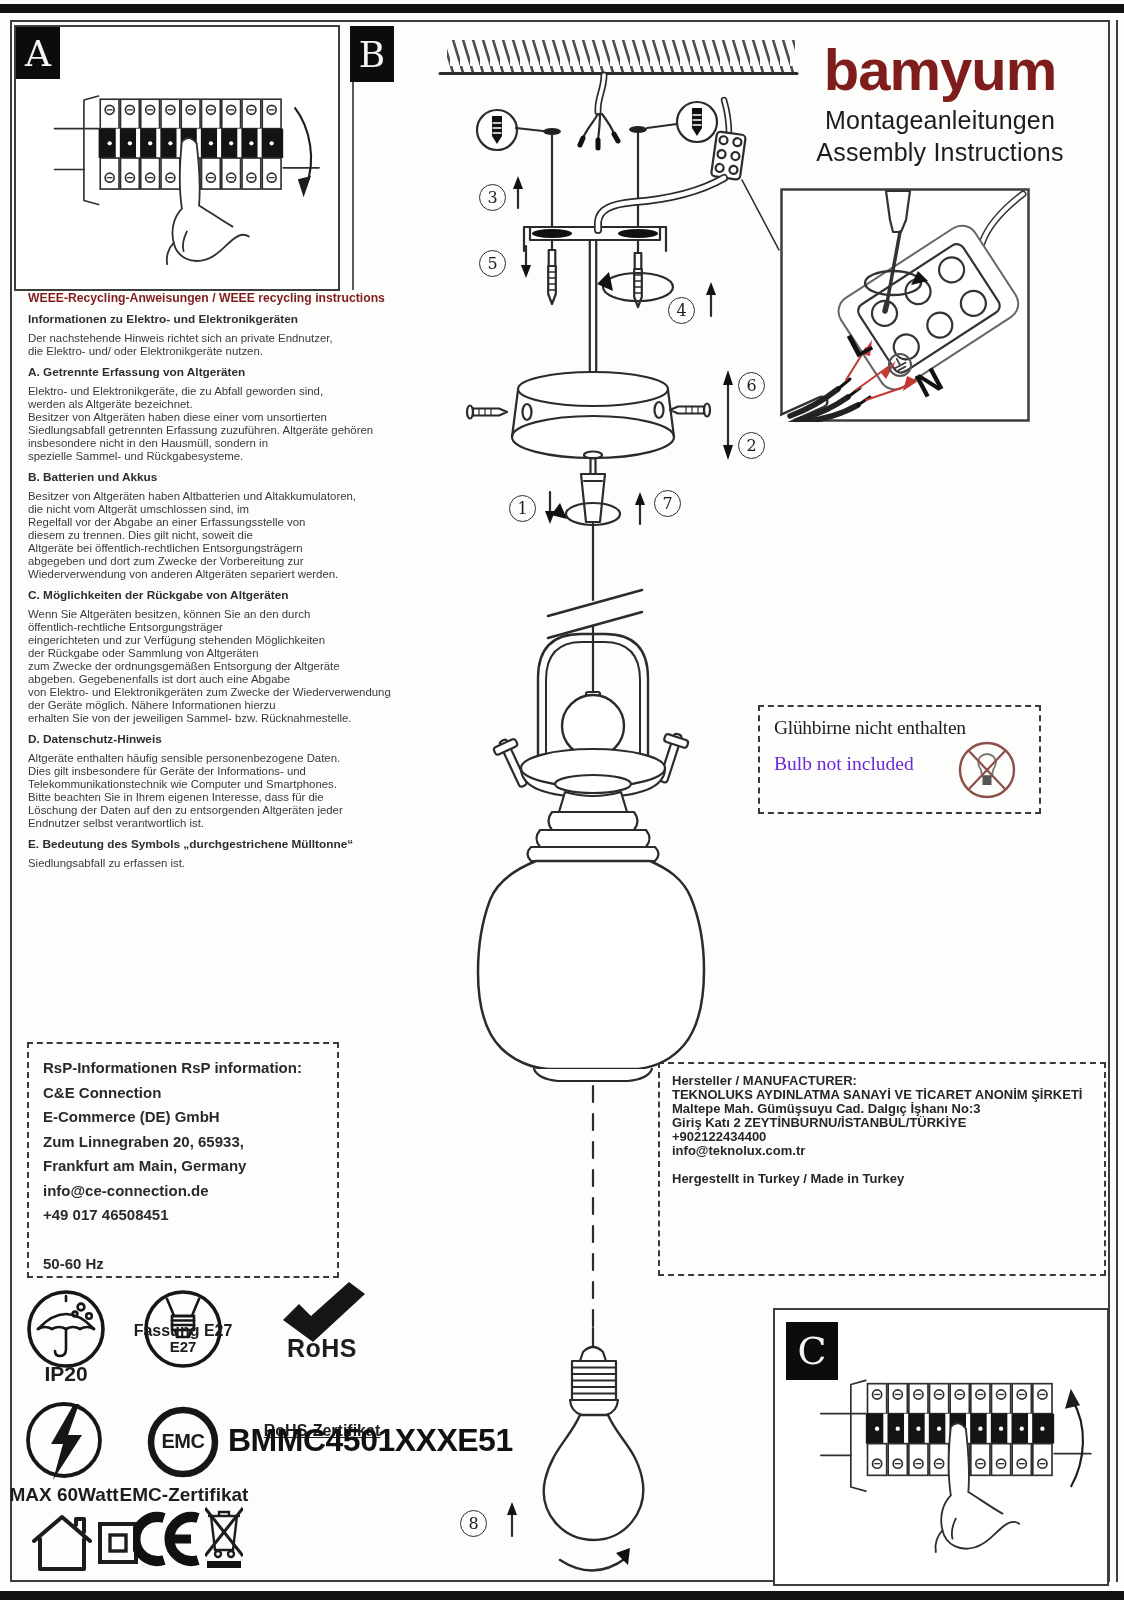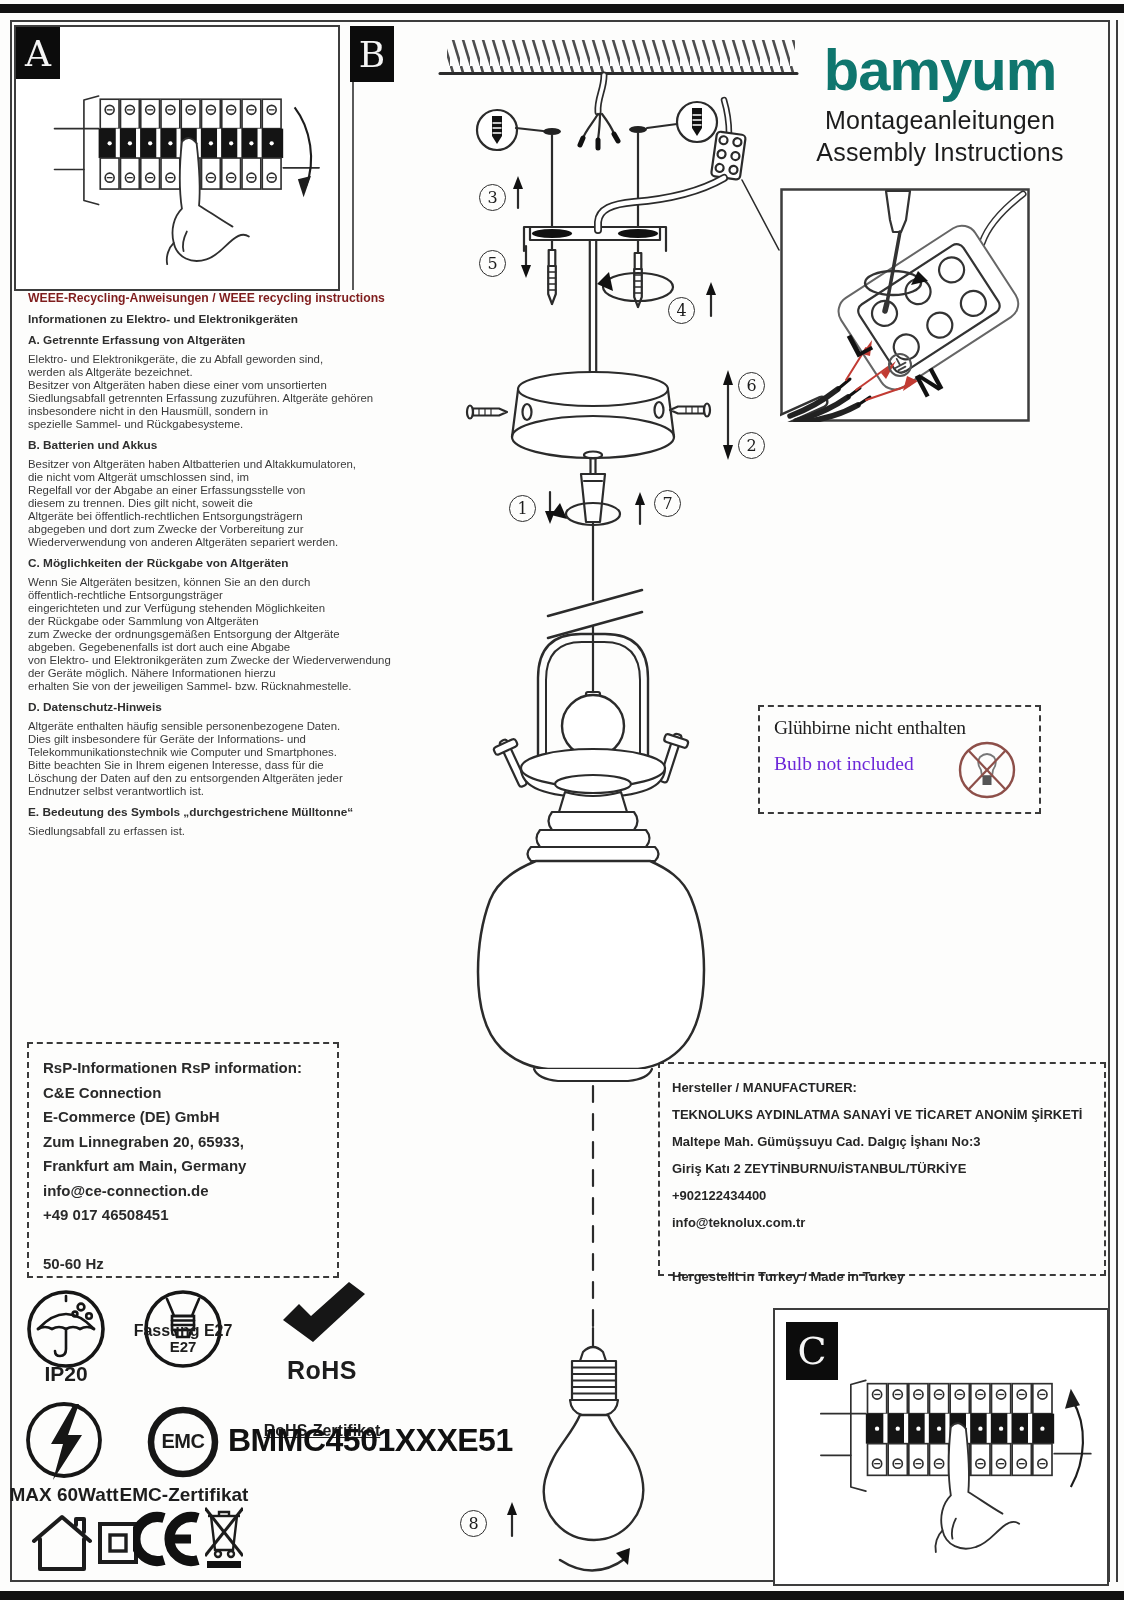--- a/index.html
+++ b/index.html
@@ -108,27 +108,29 @@
   <polygon points="302,124 318,120 309,146" fill="#1d1d1d"></polygon>
 </svg>
 <div class="abs black-label" style="left:16px;top:27px;width:44px;height:52px;font-size:36px;">
     <span>A</span>
   </div>
 
 <div class="abs black-label" style="left:350px;top:26px;width:44px;height:56px;font-size:36px;">
     <span>B</span>
   </div>
 
-<div class="abs brand-logo" style="left:795px;top:36px;width:290px;color:#0f766e;">bamyum</div>
+<div class="abs brand-logo" style="left:795px;top:36px;width:290px;color:#7f1d1d;">bamyum</div>
 <div class="abs brand-sub" style="left:795px;top:106px;width:290px;">Montageanleitungen</div>
 <div class="abs brand-sub" style="left:795px;top:138px;width:290px;">Assembly Instructions</div>
 
 <div class="abs weee" style="left:28px;top:292px;">
   <div class="ttl">WEEE-Recycling-Anweisungen / WEEE recycling instructions</div>
   <h3>Informationen zu Elektro- und Elektronikgeräten</h3>
+  <p>Der nachstehende Hinweis richtet sich an private Endnutzer,
+ die Elektro- und/ oder Elektronikgeräte nutzen.</p>
   <h3>A. Getrennte Erfassung von Altgeräten</h3>
   <p>Elektro- und Elektronikgeräte, die zu Abfall geworden sind,
  werden als Altgeräte bezeichnet.
 Besitzer von Altgeräten haben diese einer vom unsortierten
 Siedlungsabfall getrennten Erfassung zuzuführen. Altgeräte gehören
 insbesondere nicht in den Hausmüll, sondern in
 spezielle Sammel- und Rückgabesysteme.</p>
   <h3>B. Batterien und Akkus</h3>
   <p>Besitzer von Altgeräten haben Altbatterien und Altakkumulatoren,
  die nicht vom Altgerät umschlossen sind, im
@@ -176,21 +178,21 @@
 E-Commerce (DE) GmbH
 Zum Linnegraben 20, 65933,
 Frankfurt am Main, Germany
 info@ce-connection.de
 +49 017 46508451
 
 50-60 Hz</div>
 </div>
 
 <div class="abs dash-box" style="left:658px;top:1062px;width:444px;height:210px;z-index:1;">
-  <div class="abs pre" style="left:12px;top:10px;font-size:13px;font-weight:bold;line-height:27px;color:#262626;">Hersteller / MANUFACTURER:
+  <div class="abs pre" style="left:12px;top:10px;font-size:13px;font-weight:bold;line-height:14px;color:#262626;">Hersteller / MANUFACTURER:
 TEKNOLUKS AYDINLATMA SANAYİ VE TİCARET ANONİM ŞİRKETİ
 Maltepe Mah. Gümüşsuyu Cad. Dalgıç İşhanı No:3
 Giriş Katı 2 ZEYTİNBURNU/İSTANBUL/TÜRKİYE
 +902122434400
 info@teknolux.com.tr
 
 Hergestellt in Turkey / Made in Turkey</div>
 </div>
 
 <svg class="abs nopointer" style="left:420px;top:28px;z-index:2;" width="392" height="1557" viewBox="420 28 392 1557">
@@ -456,21 +458,21 @@
     <line x1="31" y1="38" x2="53" y2="38"></line>
     <path d="M 34 43 L 36 50 H 48 L 50 43"></path>
   </g>
 </svg>
 <div class="abs certlabel" style="left:141px;top:1338px;width:84px;font-size:15px;">E27</div>
 <div class="abs certlabel" style="left:111px;top:1322px;width:144px;font-size:16px;">Fassung E27</div>
 
 <svg class="abs" style="left:277px;top:1282px;" width="92" height="60" viewBox="0 0 92 60">
   <polygon points="6,38 22,22 34,34 72,0 88,12 36,60" fill="#161616"></polygon>
 </svg>
-<div class="abs certlabel" style="left:272px;top:1334px;width:100px;font-size:25px;letter-spacing:0.5px;margin-top:22px;">RoHS</div>
+<div class="abs certlabel" style="left:272px;top:1334px;width:100px;font-size:25px;letter-spacing:0.5px;">RoHS</div>
 <div class="abs certlabel" style="left:257px;top:1422px;width:130px;font-size:16px;text-decoration:underline;">RoHS-Zertifikat</div>
 
 <svg class="abs" style="left:22px;top:1400px;" width="84" height="84" viewBox="0 0 84 84">
   <circle cx="42" cy="40" r="36" fill="none" stroke="#161616" stroke-width="3.8"></circle>
   <polygon points="52,4 29,44 41,44 31,80 60,35 46,35 57,4" fill="#161616"></polygon>
 </svg>
 <div class="abs certlabel" style="left:8px;top:1484px;width:112px;font-size:19px;">MAX 60Watt</div>
 
 <svg class="abs" style="left:145px;top:1404px;" width="76" height="76" viewBox="0 0 76 76">
   <circle cx="38" cy="38" r="32" fill="none" stroke="#161616" stroke-width="6.5"></circle>

